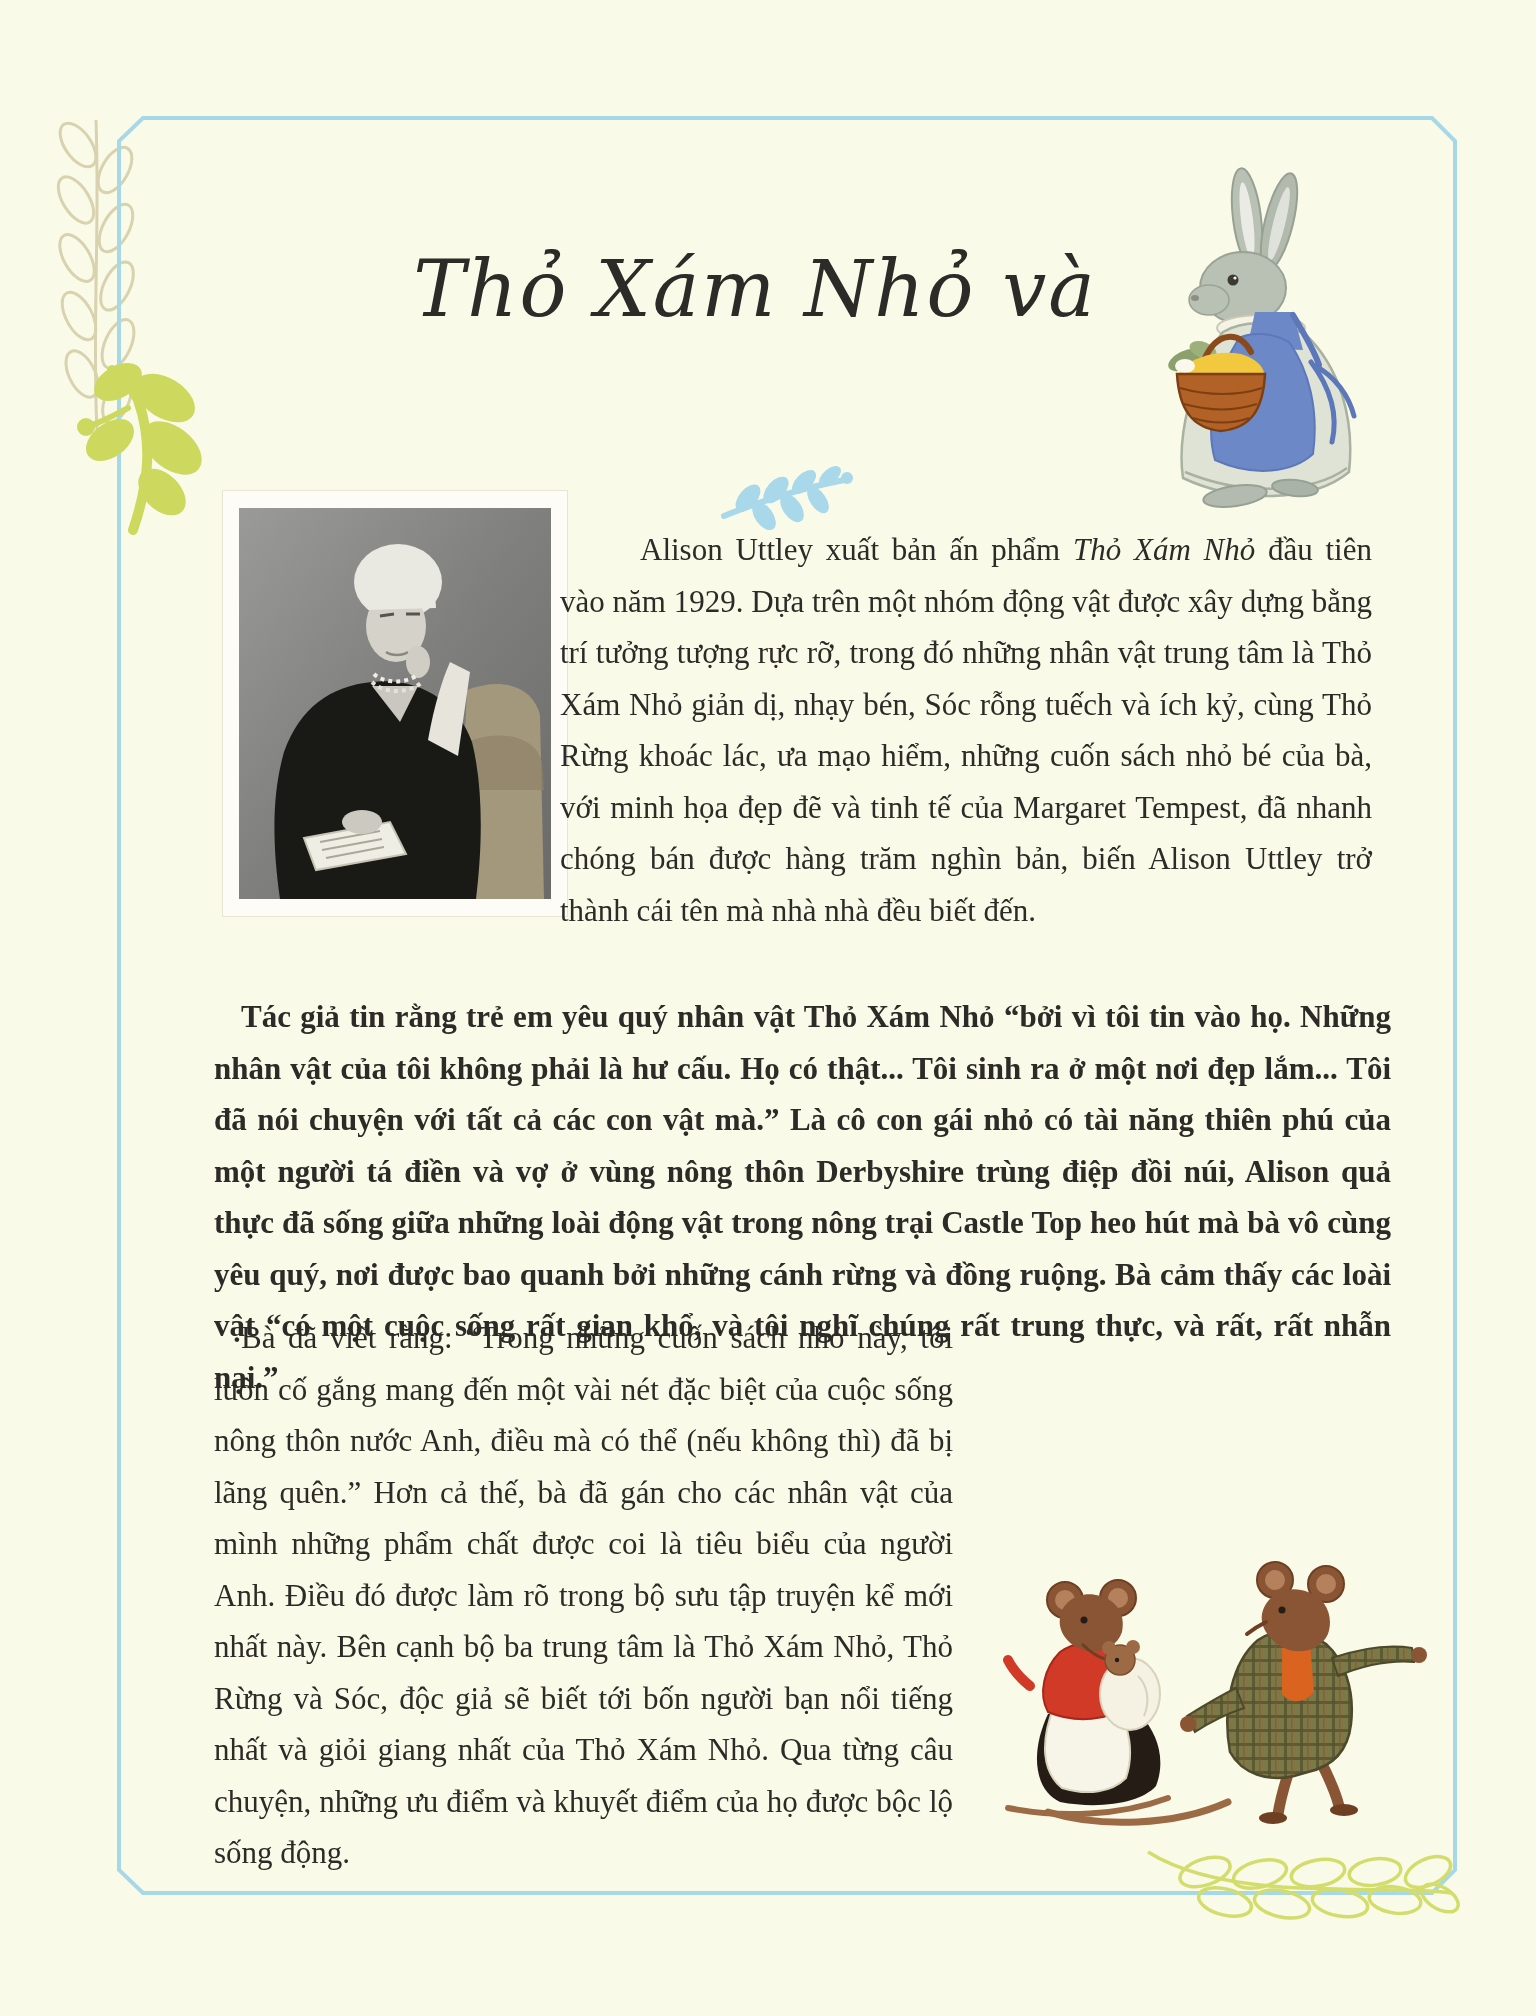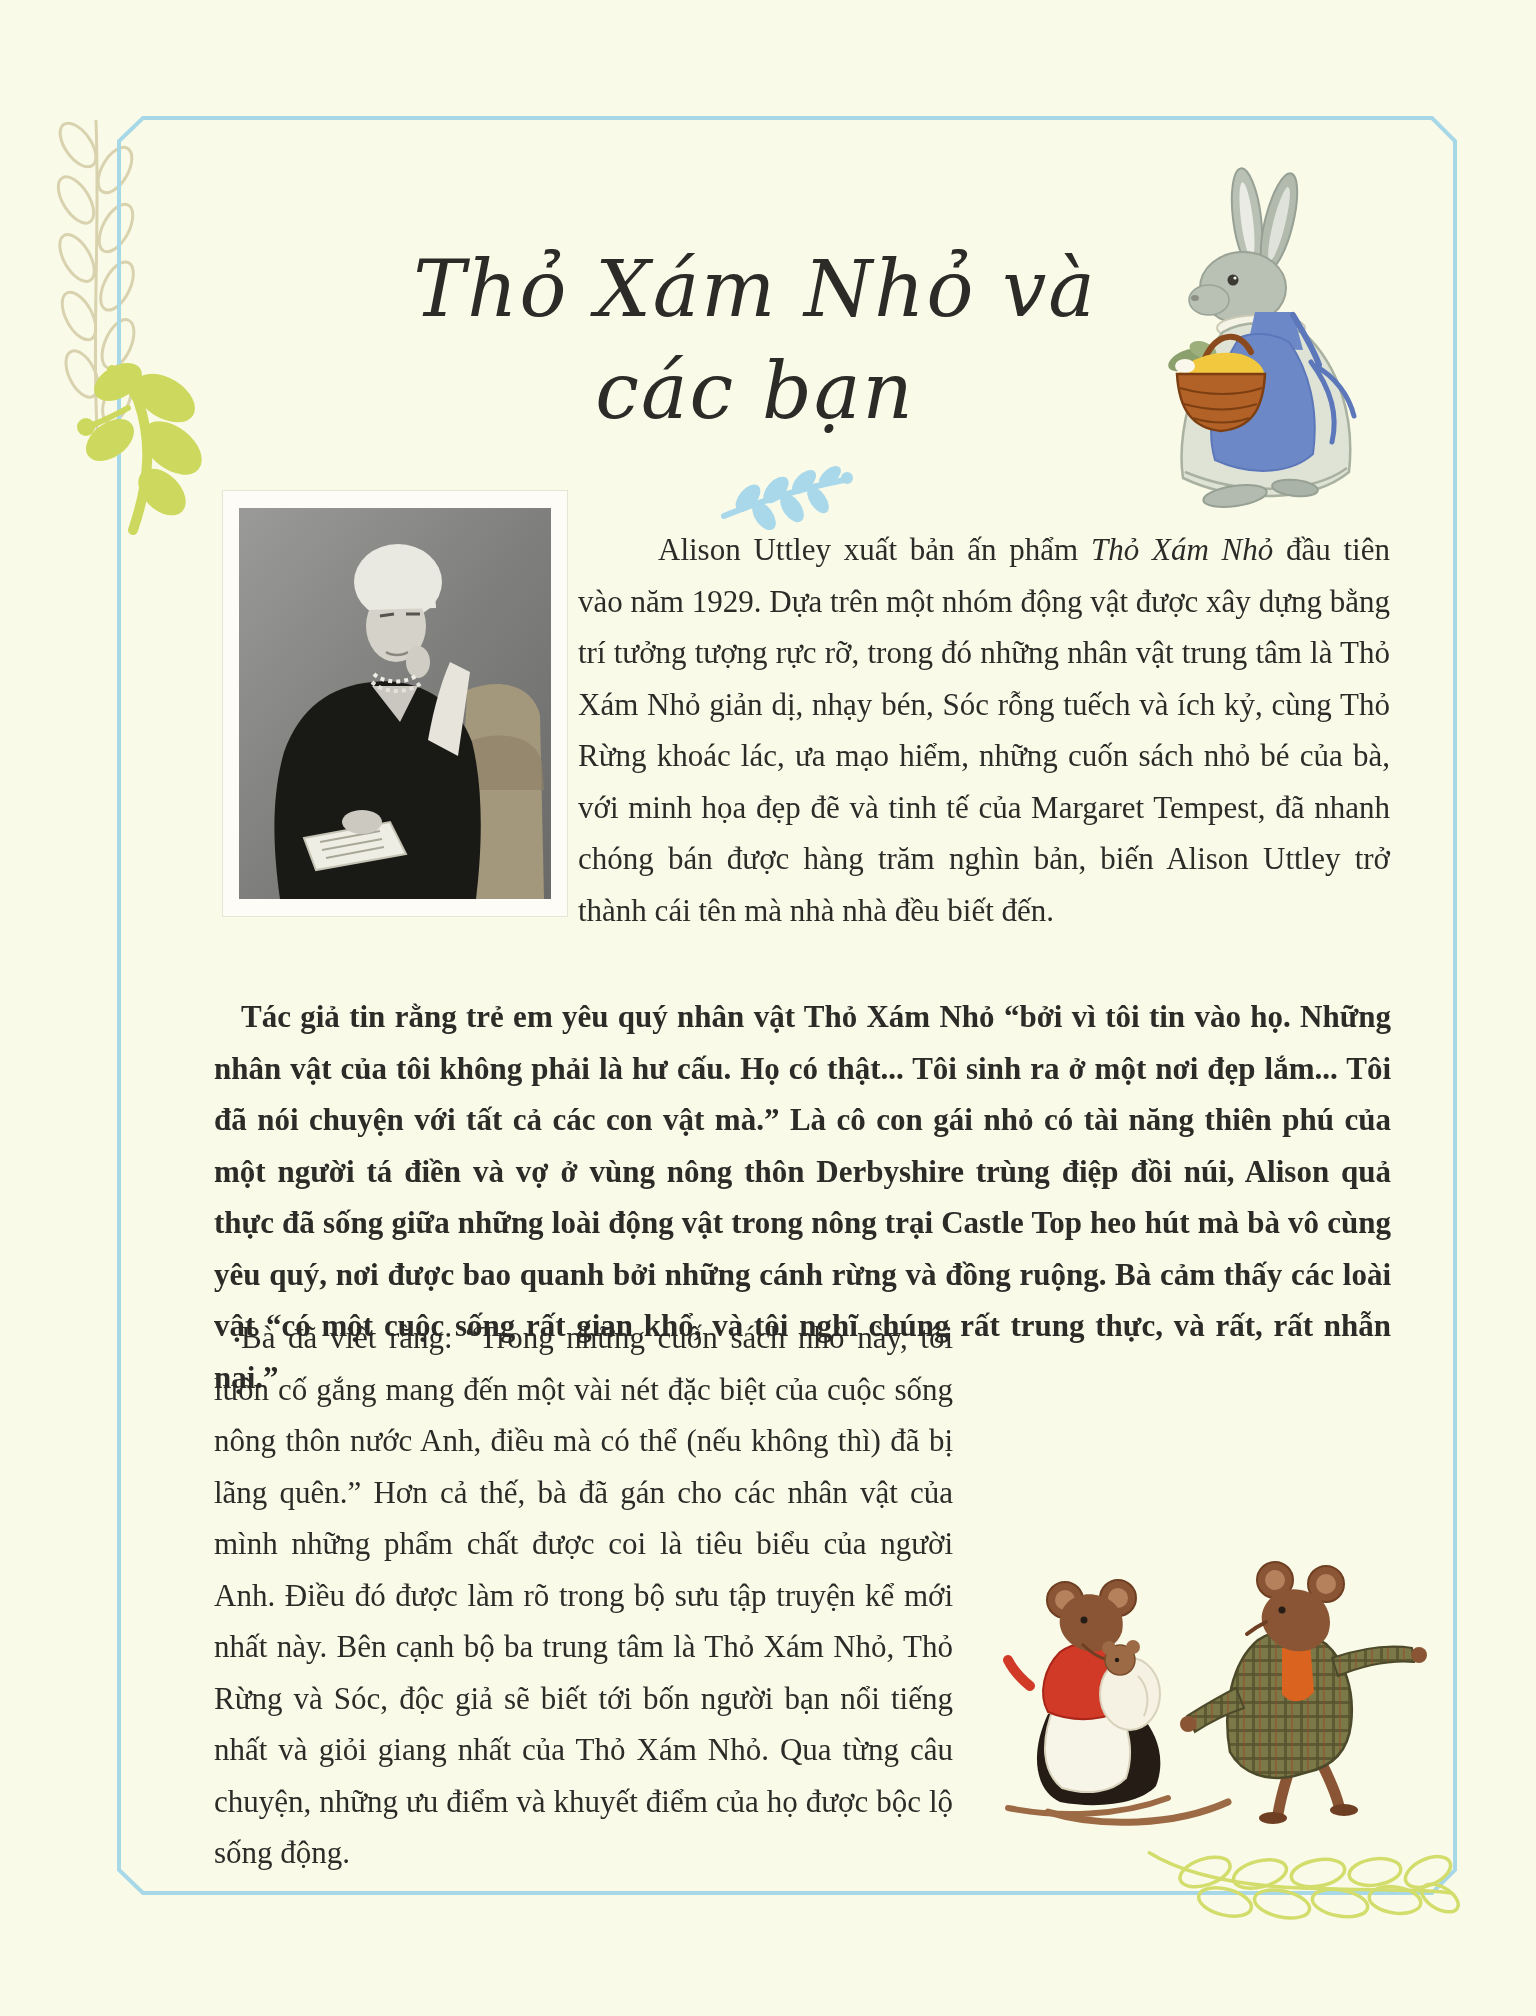--- a/index.html
+++ b/index.html
@@ -22,21 +22,21 @@
     font-size:78px;line-height:102px;
     letter-spacing:2px;
     color:var(--text,#2d2b27);
   }
   .para{
     position:absolute;z-index:3;
     font-size:31px;line-height:51.5px;
     text-align:justify;
     margin:0;
   }
-  .p1{left:578px;top:524px;width:812px;text-indent:80px;}
+  .p1{left:560px;top:524px;width:812px;text-indent:80px;}
   .p2{left:214px;top:991px;width:1177px;text-indent:27px;font-weight:bold;}
   .p3{left:214px;top:1312px;width:1177px;text-indent:27px;}
   .italic{font-style:italic;}
   .mice-spacer{
     float:right;
     width:414px;height:312px;
     margin-top:206px;
     margin-left:24px;
   }
   .photo{
@@ -97,21 +97,20 @@
       <ellipse cx="1340" cy="1903" rx="28" ry="13" transform="rotate(10 1340 1903)"></ellipse>
       <ellipse cx="1375" cy="1872" rx="26" ry="13" transform="rotate(-8 1375 1872)"></ellipse>
       <ellipse cx="1395" cy="1900" rx="26" ry="13" transform="rotate(8 1395 1900)"></ellipse>
       <ellipse cx="1428" cy="1872" rx="24" ry="13" transform="rotate(-24 1428 1872)"></ellipse>
       <ellipse cx="1440" cy="1898" rx="20" ry="11" transform="rotate(30 1440 1898)"></ellipse>
     </g>
   </svg>
 
   <div class="title">
     <div>Thỏ Xám Nhỏ và</div>
-    <div>các bạn</div>
   </div>
 
   <div class="blue-leaf">
     <svg viewBox="0 0 140 72">
       <path d="M6,58 C40,44 85,30 126,22" fill="none" stroke="var(--leaf-blue,#a9d8ea)" stroke-width="6" stroke-linecap="round"></path>
       <circle cx="129" cy="20" r="6" fill="var(--leaf-blue,#a9d8ea)"></circle>
       <g fill="var(--leaf-blue,#a9d8ea)">
         <ellipse cx="30" cy="40" rx="16" ry="9" transform="rotate(-50 30 40)"></ellipse>
         <ellipse cx="46" cy="58" rx="16" ry="9" transform="rotate(55 46 58)"></ellipse>
         <ellipse cx="58" cy="32" rx="16" ry="9" transform="rotate(-48 58 32)"></ellipse>

